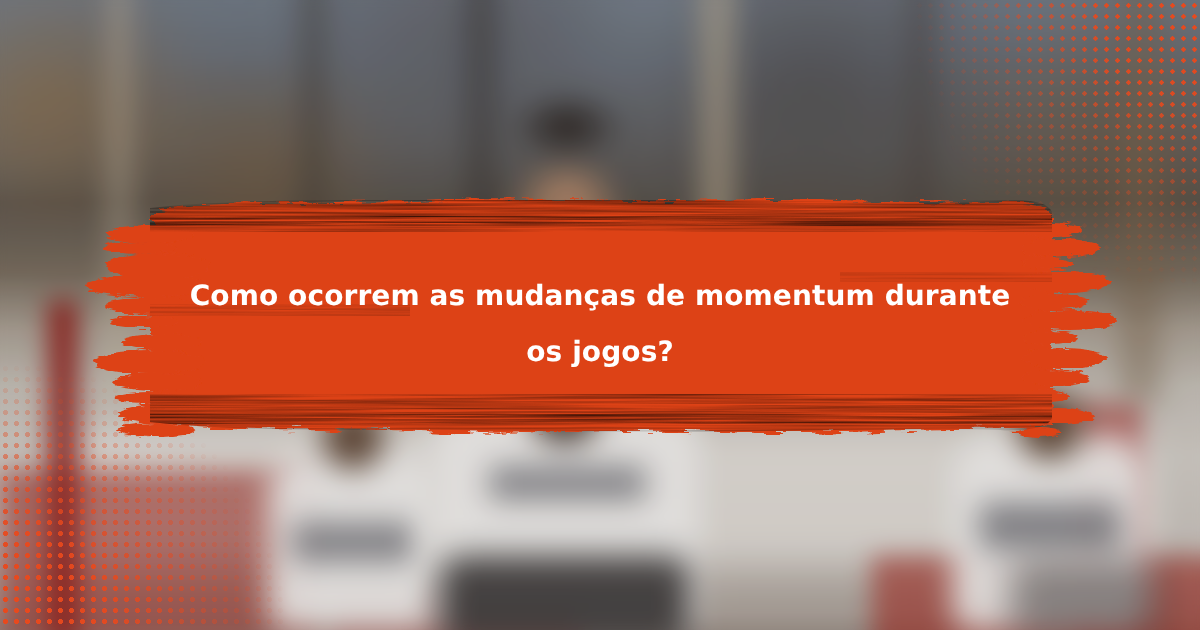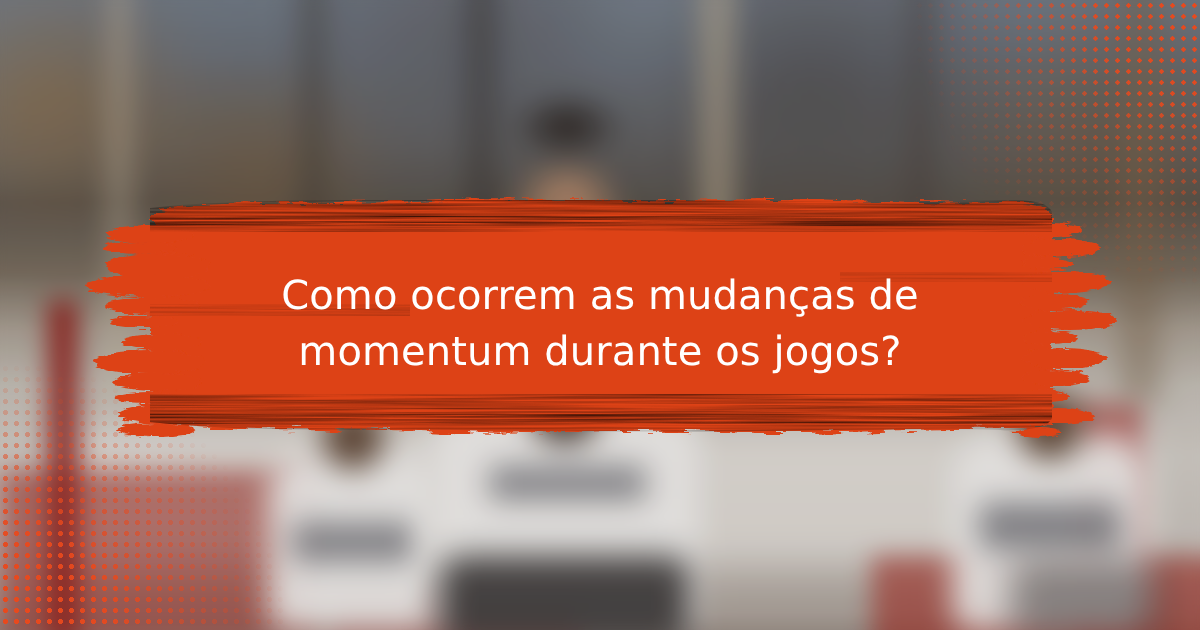--- a/index.html
+++ b/index.html
@@ -237,22 +237,22 @@
   }
 
   
   .headline {
     position: absolute;
     left: 170px;
     top: 268px;
     width: 860px;
     text-align: center;
     color: #ffffff;
-    font-size: 40px;
-    font-weight: 400;
+    font-size: 28px;
+    font-weight: 700;
     line-height: 56px;
     letter-spacing: 0.1px;
     white-space: pre-line;
     text-rendering: geometricPrecision;
   }
 </style>
 </head>
 <body>
 
 <div id="card">

